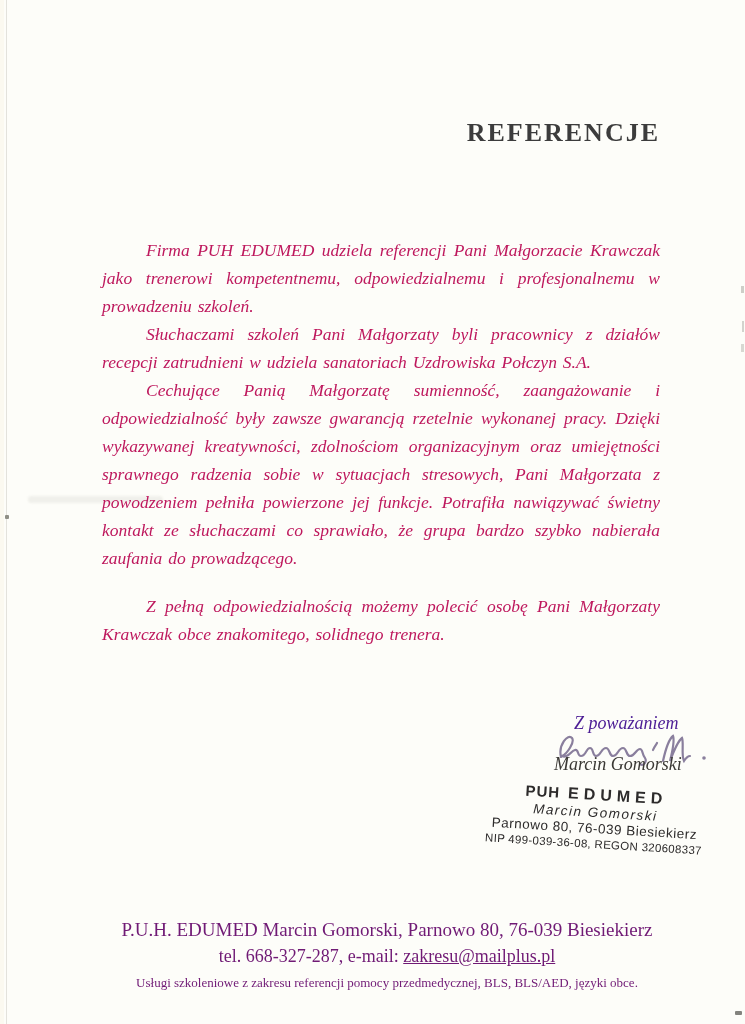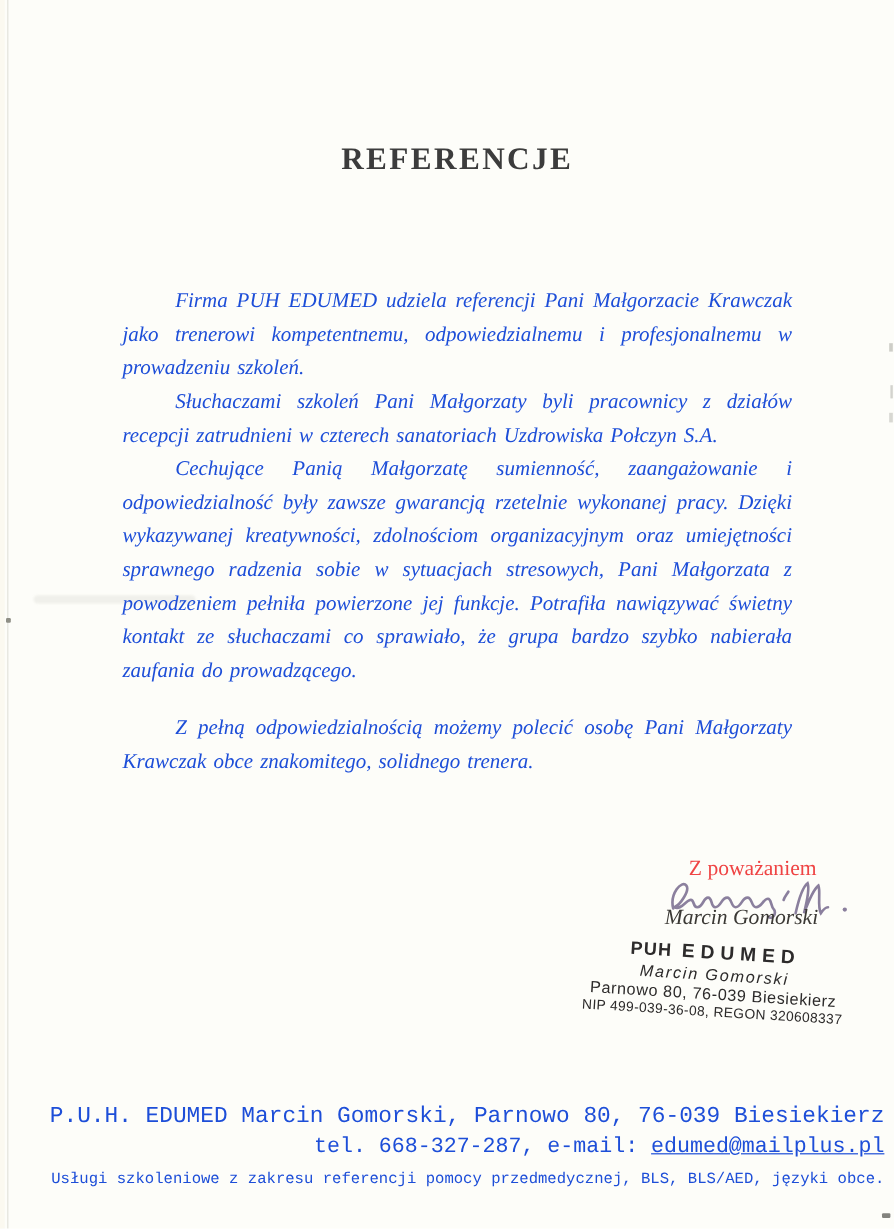--- a/index.html
+++ b/index.html
@@ -16,45 +16,45 @@
   .edge-line   { position:absolute; left:6px; top:0; width:1px; height:100%; background:rgba(196,194,184,0.45); }
   .speck-a     { position:absolute; left:5px;  top:515px; width:4px;  height:4px;  background:#8f8f86; border-radius:1px; }
   .smudge      { position:absolute; left:28px; top:496px; width:135px; height:7px; background:rgba(196,194,186,0.22); border-radius:4px; filter:blur(1px); }
   .tick-1      { position:absolute; left:741px; top:286px; width:3px; height:7px;  background:rgba(160,160,152,0.5); }
   .tick-2      { position:absolute; left:742px; top:321px; width:2px; height:11px; background:rgba(160,160,152,0.45); }
   .tick-3      { position:absolute; left:741px; top:344px; width:3px; height:8px;  background:rgba(160,160,152,0.4); }
   .mark-br     { position:absolute; left:735px; top:1011px; width:7px; height:4px; background:rgba(90,90,84,0.75); border-radius:1px; }
 
   .title-wrap {
     position:absolute; left:102px; top:118px; width:558px;
-    text-align:center;
+    text-align:right;
   }
   .title {
     font-size:26px; font-weight:bold; letter-spacing:2px;
     color:#3c3c3c; margin:0;
   }
 
   .body-text {
     position:absolute; left:102px; top:236px; width:558px;
-    color:#1d4ed8;
+    color:#be185d;
   }
   .body-text p {
     margin:0;
     font-style:italic;
     font-size:17.5px;
     line-height:28px;
     text-align:justify;
     text-indent:44px;
     word-spacing:1.5px;
   }
   .body-text p.gap-before { margin-top:20px; }
 
   .salutation {
     position:absolute; left:574px; top:713px;
-    font-size:18px; color:#ef4444;
+    font-style:italic; font-size:18px; color:#4c1d95;
   }
   .signature-svg {
     position:absolute; left:550px; top:726px; width:172px; height:48px;
   }
   .signer-name {
     position:absolute; left:554px; top:754px;
     font-style:italic; font-size:18px; color:#3b3935;
   }
 
   .stamp {
@@ -66,21 +66,21 @@
     font-family:"Liberation Sans", sans-serif;
   }
   .stamp-line1 { font-size:15px; font-weight:600; letter-spacing:1px; }
   .stamp-line1 .stamp-name { letter-spacing:5px; margin-left:8px; font-size:16px; }
   .stamp-line2 { font-size:13.5px; font-style:italic; letter-spacing:1.5px; margin-top:1px; }
   .stamp-line3 { font-size:13.5px; letter-spacing:0.5px; margin-top:1px; }
   .stamp-line4 { font-size:11.5px; letter-spacing:0.3px; margin-top:2px; }
 
   .footer {
     position:absolute; left:37px; top:917px; width:700px;
-    text-align:right; color:#1d4ed8;font-family:Liberation Mono, monospace;
+    text-align:center; color:#701a75;
   }
   .footer-line1 { font-size:19px; line-height:26px; }
   .footer-line2 { font-size:18px; line-height:26px; }
   .footer-line2 .email { text-decoration:underline; }
   .footer-line3 { font-size:13px; line-height:18px; margin-top:5px; }
 </style>
 </head>
 <body>
 
 <div class="page">
@@ -93,21 +93,21 @@
   <div class="tick-2"></div>
   <div class="tick-3"></div>
   <div class="mark-br"></div>
 
   <div class="title-wrap">
     <h1 class="title">REFERENCJE</h1>
   </div>
 
   <div class="body-text">
     <p>Firma PUH EDUMED udziela referencji Pani Małgorzacie Krawczak jako trenerowi kompetentnemu, odpowiedzialnemu i profesjonalnemu w prowadzeniu szkoleń.</p>
-    <p>Słuchaczami szkoleń Pani Małgorzaty byli pracownicy z działów recepcji zatrudnieni w czterech sanatoriach Uzdrowiska Połczyn S.A.</p>
+    <p>Słuchaczami szkoleń Pani Małgorzaty byli pracownicy z działów recepcji zatrudnieni w udziela sanatoriach Uzdrowiska Połczyn S.A.</p>
     <p>Cechujące Panią Małgorzatę sumienność, zaangażowanie i odpowiedzialność były zawsze gwarancją rzetelnie wykonanej pracy. Dzięki wykazywanej kreatywności, zdolnościom organizacyjnym oraz umiejętności sprawnego radzenia sobie w sytuacjach stresowych, Pani Małgorzata z powodzeniem pełniła powierzone jej funkcje. Potrafiła nawiązywać świetny kontakt ze słuchaczami co sprawiało, że grupa bardzo szybko nabierała zaufania do prowadzącego.</p>
     <p class="gap-before">Z pełną odpowiedzialnością możemy polecić osobę Pani Małgorzaty Krawczak obce znakomitego, solidnego trenera.</p>
   </div>
 
   <div class="salutation">Z poważaniem</div>
 
   <svg class="signature-svg" viewBox="0 0 172 48">
     <g stroke="#7b6e91" stroke-width="2.2" fill="none" stroke-linecap="round" opacity="0.88">
       <path d="M11 31 C8 19 18 7 22 12 C25 16 17 28 12 30 C17 33 21 25 25 24 C29 23 27 30 31 30 C36 30 36 22 40 22 C44 22 42 30 46 30 C51 30 51 22 56 22 C60 22 59 30 63 30 C68 30 68 22 73 22 C77 22 76 30 80 30 C85 30 86 23 90 23 C93 23 92 29 95 32 C97 35 94 41 90 38"></path>
       <path d="M103 24 C104 21 106 19 107 17"></path>
@@ -123,18 +123,18 @@
       <span>PUH</span><span class="stamp-name">EDUMED</span>
     </div>
     <div class="stamp-line2">Marcin Gomorski</div>
     <div class="stamp-line3">Parnowo 80, 76-039 Biesiekierz</div>
     <div class="stamp-line4">NIP 499-039-36-08, REGON 320608337</div>
   </div>
 
   <div class="footer">
     <div class="footer-line1">P.U.H. EDUMED Marcin Gomorski, Parnowo 80, 76-039 Biesiekierz</div>
     <div class="footer-line2">
-      <span>tel. 668-327-287, e-mail: </span><span class="email">edumed@mailplus.pl</span>
+      <span>tel. 668-327-287, e-mail: </span><span class="email">zakresu@mailplus.pl</span>
     </div>
     <div class="footer-line3">Usługi szkoleniowe z zakresu referencji pomocy przedmedycznej, BLS, BLS/AED, języki obce.</div>
   </div>
 
 </div>
 
 </body></html>

